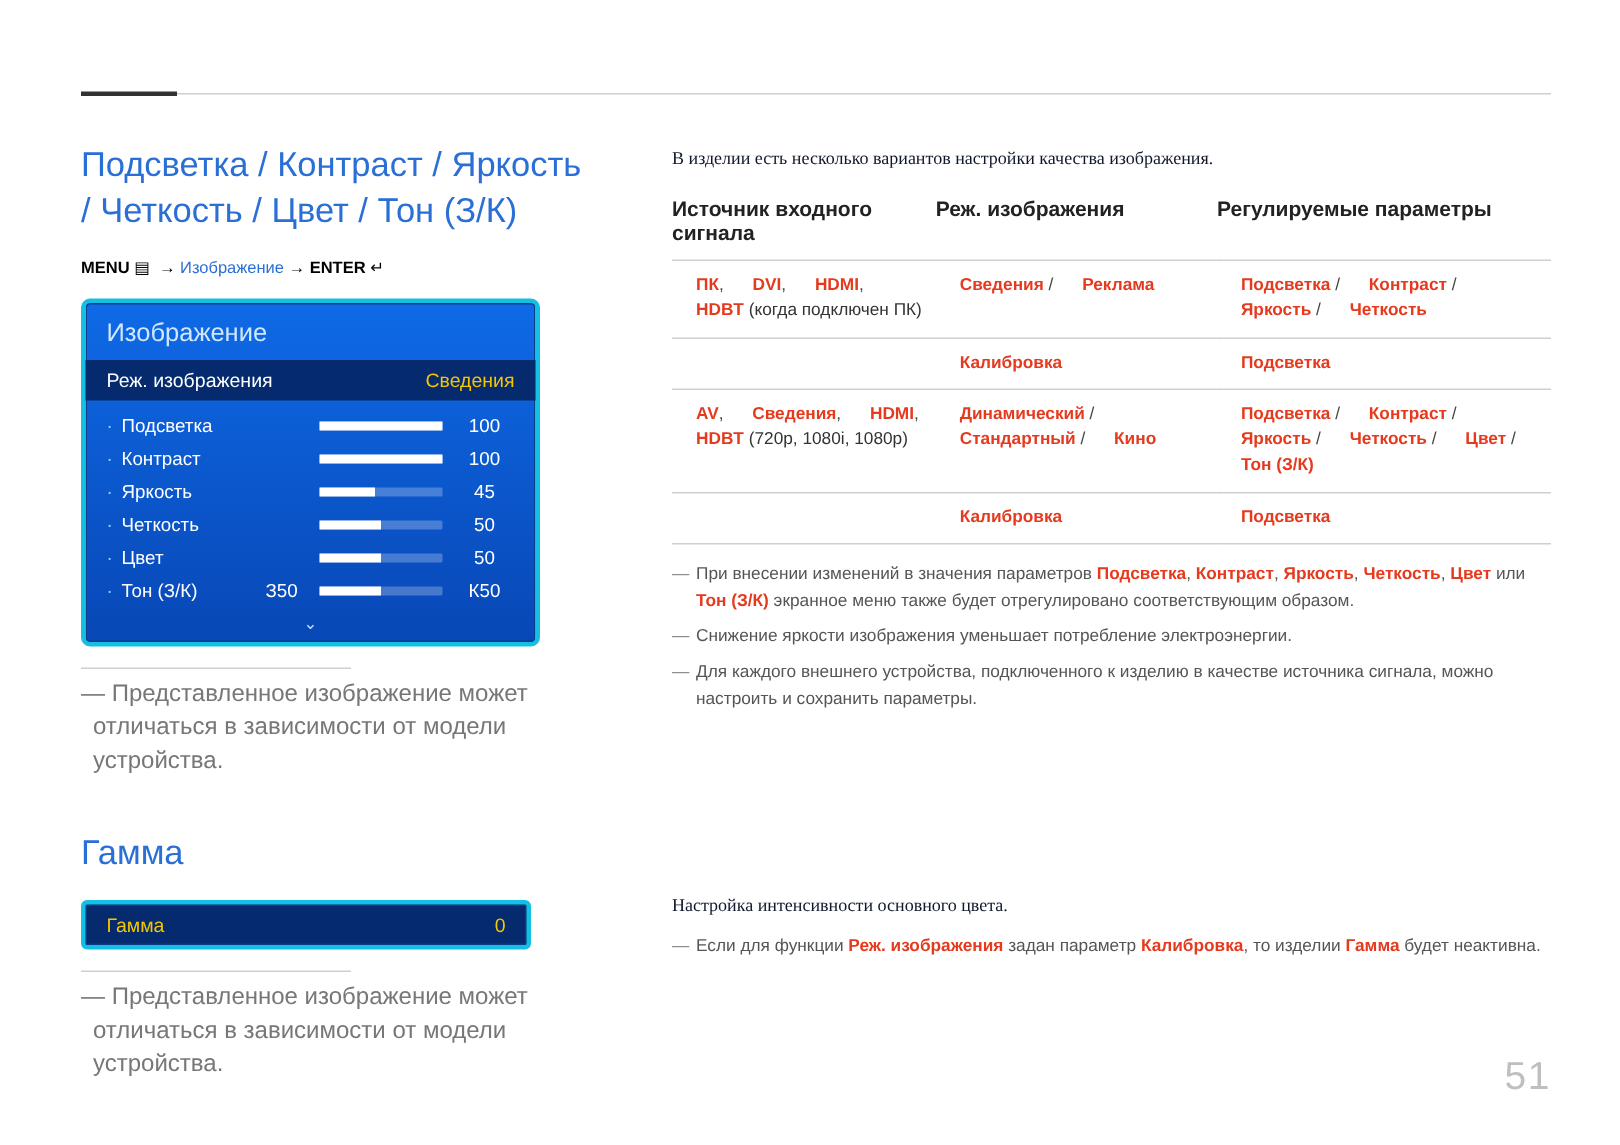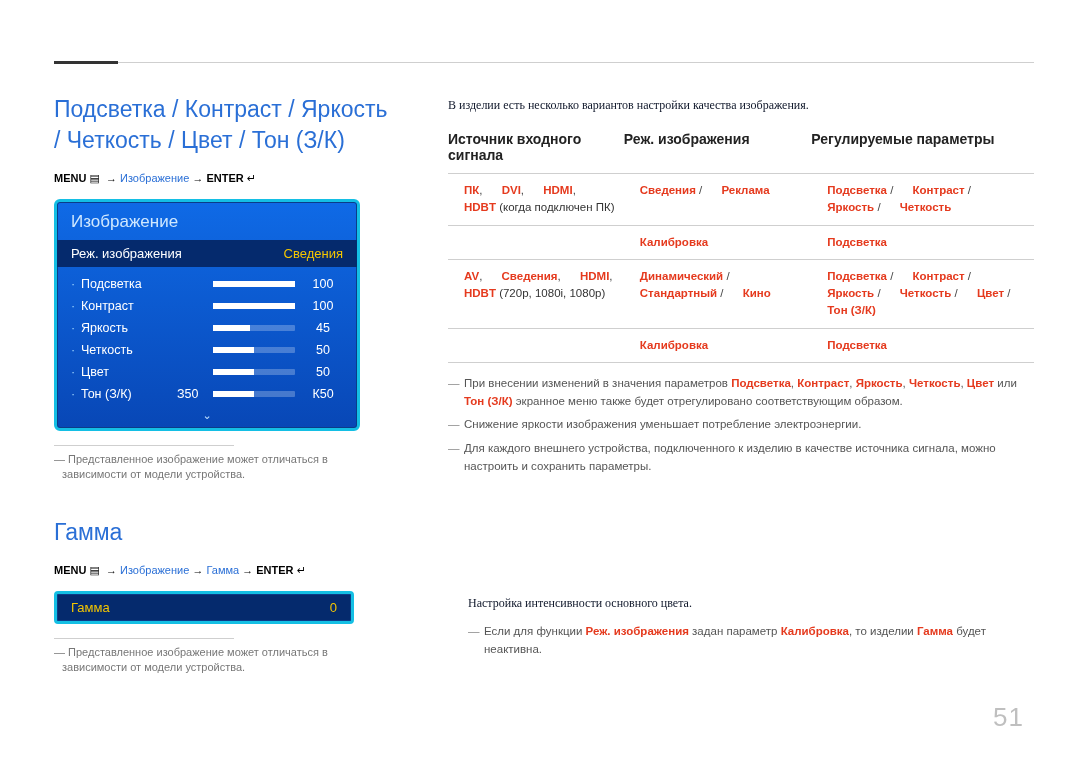--- a/index.html
+++ b/index.html
@@ -110,21 +110,21 @@
   }
   .osd-row .bar .fill {
     position: absolute; left:0; top:0; bottom:0;
     background: #fff;
   }
   .osd-row .num { width: 40px; text-align: center; padding-left: 8px; }
   .osd-more { text-align:center; color:#bfe0ff; padding-bottom:6px; font-size:11px; }
 
   .footnote-rule { width: 180px; height:1px; background: var(--rule); margin: 14px 0 6px 0; }
   .footnote {
-    font-size: 11px;
+    font-size: 16px;
     color: var(--light-text);
     line-height: 1.4;
     text-indent: -8px;
     padding-left: 8px;
   }
 
   
   .osd.gamma-osd {
     width: 300px;
     display:flex;
@@ -178,26 +178,26 @@
     margin-bottom: 6px;
   }
   ul.notes li::before {
     content: "―";
     position: absolute;
     left: 0;
     color: #888;
   }
   ul.notes .red { color: var(--accent-red); font-weight: 600; }
 
-  .gamma-block { margin-top: 120px; margin-left: 20px; }
+  .gamma-block { margin-top: 120px; }
   .gamma-block .lead { margin-bottom: 6px; }
 
   .page-num {
     position: absolute;
-    right: 56px;
+    right: 46px;
     bottom: 30px;
     font-size: 26px;
     color: #bfbfbf;
     letter-spacing: 1px;
   }
 </style>
 </head>
 <body>
 
 <div class="page">
@@ -280,28 +280,20 @@
             </div>
           </div>
         <div class="osd-more">⌄</div>
       </div>
 
       <div class="footnote-rule"></div>
       <div class="footnote">― <span>Представленное изображение может отличаться в зависимости от модели устройства.</span></div>
 
       <h1 class="section-title" style="margin-top:34px;">Гамма</h1>
 
-      <div class="menu-path">
-        <span class="bold">MENU</span>
-        <span class="icon">▤</span>
-        &nbsp;→ <span class="blue">Изображение</span>
-        → <span class="blue">Гамма</span>
-        → <span class="bold">ENTER</span>
-        <span class="icon">↵</span>
-      </div>
 
       <div class="osd gamma-osd">
         <span class="lbl">Гамма</span>
         <span class="val">0</span>
       </div>
 
       <div class="footnote-rule"></div>
       <div class="footnote">― <span>Представленное изображение может отличаться в зависимости от модели устройства.</span></div>
 
     </div>

